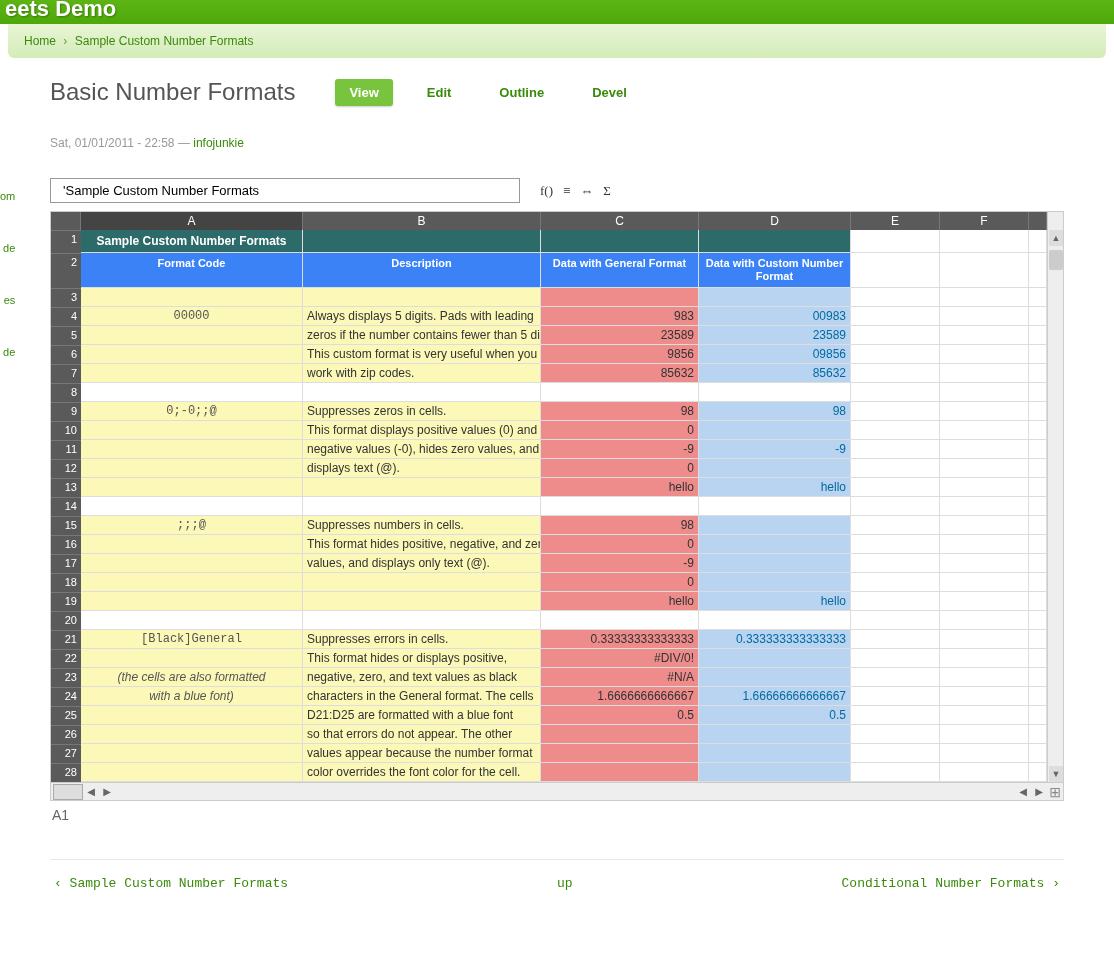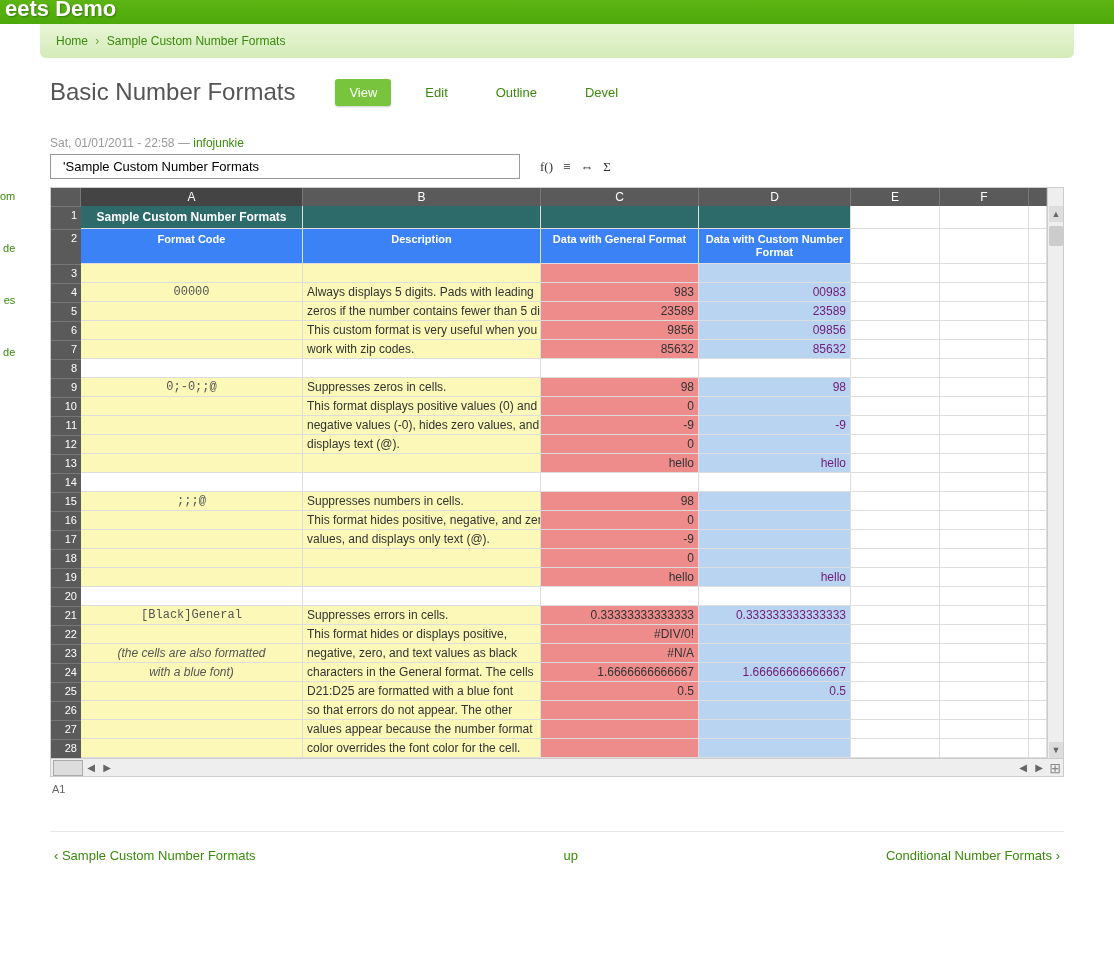--- a/index.html
+++ b/index.html
@@ -1,57 +1,57 @@
 <!DOCTYPE html>
 <html><head>
 <meta charset="utf-8">
 <style>
 * { box-sizing: border-box; margin: 0; padding: 0; }
 body { font-family: Arial, sans-serif; font-size: 13px; background: #fff; color: #333; }
 .header-bg { background: linear-gradient(#5cb513, #4da80a); height: 24px; padding-left: 5px; }
 .header-title { color: #fff; font-size: 22px; font-weight: bold; text-shadow: 1px 1px 2px rgba(0,0,0,0.3); line-height: 18px; overflow: hidden; }
-.breadcrumb-wrap { background: linear-gradient(#e8f5d6, #d4ecb8); margin: 0 40px; border-radius: 0 0 6px 6px; padding: 10px 16px; font-size: 12px; }
+.breadcrumb-wrap { background: linear-gradient(#e8f5d6, #d4ecb8); margin: 0 8px; border-radius: 0 0 6px 6px; padding: 10px 16px; font-size: 12px; }
 .breadcrumb-wrap a { color: #3a8a0c; text-decoration: none; }
 .breadcrumb-wrap span.sep { color: #6a9e3e; margin: 0 4px; }
 .main { padding: 20px 50px; }
 .title-row { display: flex; align-items: center; gap: 40px; margin-bottom: 30px; }
 h1 { font-size: 24px; color: #555; font-weight: normal; }
 .tabs { display: flex; gap: 20px; }
-.tab { color: #3a8a0c; font-weight: normal; cursor: pointer; padding: 6px 14px; font-size: 13px; }
+.tab { color: #3a8a0c; font-weight: bold; cursor: pointer; padding: 6px 14px; font-size: 13px; }
 .tab.active { background: #78c43c; color: #fff; border-radius: 3px; box-shadow: 0 1px 2px rgba(0,0,0,0.2); }
-.meta { color: #999; font-size: 12px; margin-bottom: 4px; }
+.meta { color: #999; font-size: 12px; margin-bottom: 28px; }
 .meta a { color: #3a8a0c; text-decoration: none; }
 .toolbar { display: flex; align-items: center; gap: 20px; margin-bottom: 8px; }
 .formula-input { width: 470px; padding: 4px 12px; border: 1px solid #999; font-size: 13px; }
 .tool-icons { display: flex; gap: 10px; font-family: serif; color: #333; }
 .tool-icons span { cursor: pointer; }
 .sheet-frame { border: 1px solid #ccc; position: relative; }
 .sheet { display: grid; grid-template-columns: 30px 222px 238px 158px 152px 89px 89px 18px; }
 .ch { background: #5a5a5a; color: #fff; text-align: center; font-size: 12px; padding: 2px 0; border-right: 1px solid #777; }
 .ch.sel { background: #444; }
 .rn { background: #5a5a5a; color: #fff; text-align: right; font-size: 11px; padding: 2px 4px; border-top: 1px solid #777; }
 .cell { border: 1px solid #ddd; border-top: none; border-left: none; padding: 2px 4px; font-size: 12px; min-height: 19px; overflow: hidden; white-space: nowrap; }
 .th-dark { background: #2d6b6b; color: #fff; text-align: center; font-weight: bold; padding: 4px; }
 .th-teal { background: #3b82f6; color: #fff; text-align: center; font-weight: bold; padding: 4px; font-size: 11px; }
 .ya { background: #fbf8b8; text-align: center; font-family: 'Courier New', monospace; font-size: 12px; color: #555; }
 .yb { background: #fbf8b8; text-align: left; color: #333; }
 .yi { background: #fbf8b8; text-align: center; font-style: italic; color: #555; }
 .rc { background: #ee8c8c; text-align: right; color: #333; }
-.bc { background: #b8d4f0; text-align: right; color: #701a75; }
+.bc { background: #b8d4f0; text-align: right; color: #0369a1; }
 .wh { background: #fff; }
 .scroll-v { position: absolute; right: 0; top: 18px; bottom: 18px; width: 16px; background: #eee; border-left: 1px solid #ccc; }
 .scroll-thumb-v { position: absolute; top: 20px; width: 14px; height: 20px; background: #ccc; left: 1px; border-radius: 2px; }
 .scroll-arrow { width: 14px; height: 16px; background: #ddd; position: absolute; left: 1px; font-size: 9px; text-align: center; line-height: 16px; color: #666; }
 .scroll-h-bar { display: flex; height: 18px; background: #eee; border-top: 1px solid #ccc; align-items: center; }
 .sh-tab { width: 30px; height: 16px; background: #ddd; border: 1px solid #aaa; margin-left: 2px; }
 .sh-arrow { width: 16px; text-align: center; font-size: 10px; color: #666; cursor: pointer; }
 .sh-track { flex: 1; background: #eee; height: 14px; position: relative; margin: 0 2px; }
 .sh-grip { width: 16px; height: 16px; font-size: 14px; text-align: center; cursor: nwse-resize; color: #888; }
-.cell-ref { font-size: 11px; color: #666; padding: 6px 2px; }
-.footer-nav { display: flex; justify-content: space-between; padding: 16px 4px; margin-top: 30px; border-top: 1px solid #e8e8e8; }
+.cell-ref { font-size: 14px; color: #666; padding: 6px 2px; }
+.footer-nav { display: flex; justify-content: space-between; padding: 16px 4px; margin-top: 30px; border-top: 1px solid #e8e8e8; font-family: Liberation Mono, monospace; }
 .footer-nav a { color: #3a8a0c; text-decoration: none; font-size: 13px; }
 .left-sliver { position: fixed; left: 0; top: 150px; font-size: 11px; color: #3a8a0c; }
 .left-sliver div { margin: 40px 0; text-align: right; padding-right: 4px; }
 .corner-box { position: absolute; right: 0; top: 0; width: 16px; height: 18px; background: #eee; border-left: 1px solid #ccc; }
 </style>
 </head>
 <body>
 
 <div class="left-sliver">
   <div>om</div>

